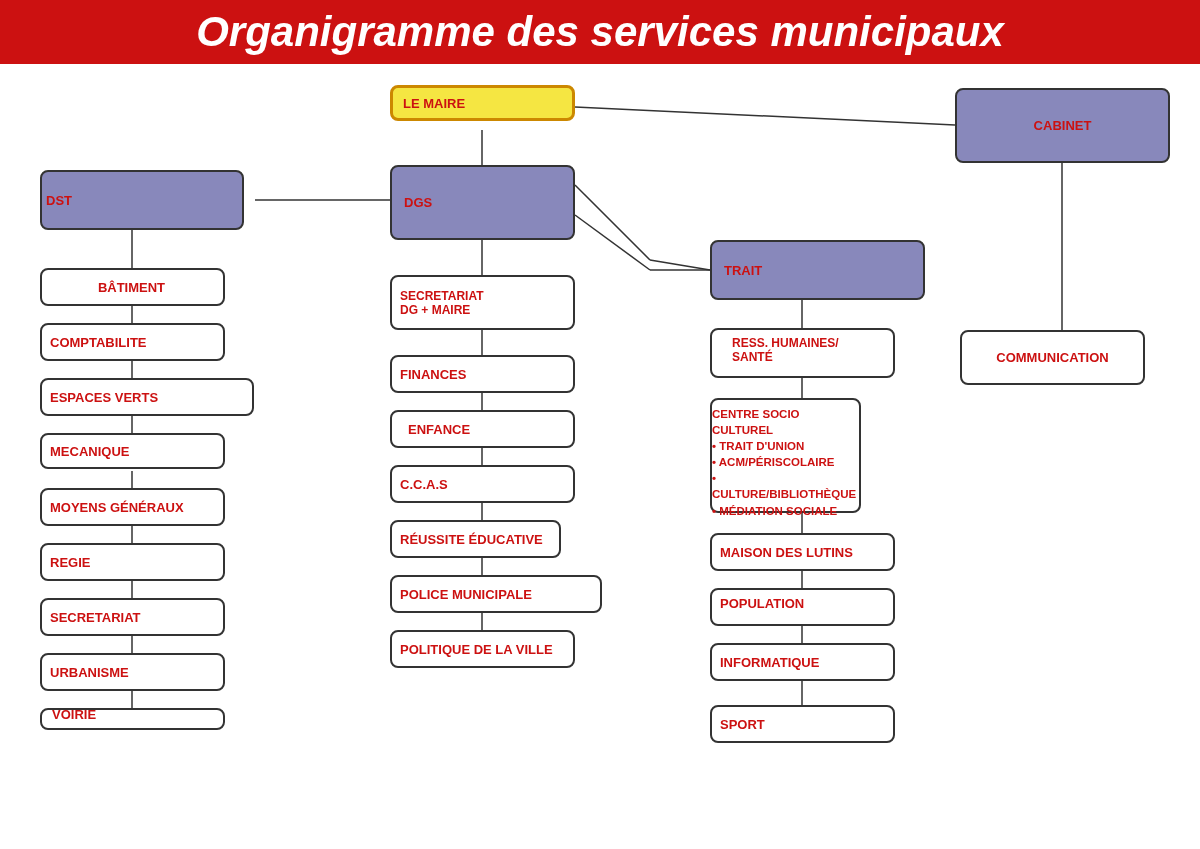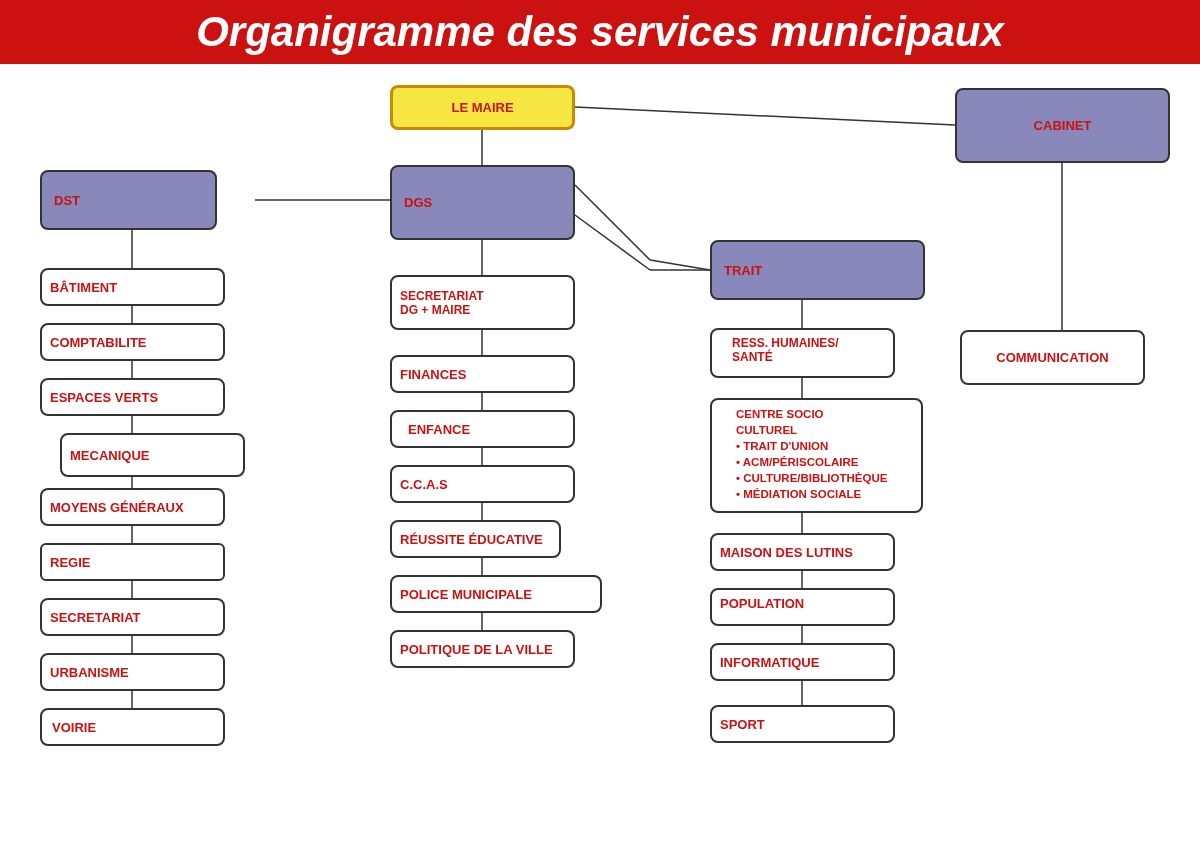--- a/index.html
+++ b/index.html
@@ -105,70 +105,70 @@
   <line x1="482" y1="613" x2="482" y2="630" stroke="#333" stroke-width="1.5"></line>
 
   <line x1="802" y1="300" x2="802" y2="328" stroke="#333" stroke-width="1.5"></line>
   <line x1="802" y1="378" x2="802" y2="398" stroke="#333" stroke-width="1.5"></line>
   <line x1="802" y1="513" x2="802" y2="533" stroke="#333" stroke-width="1.5"></line>
   <line x1="802" y1="571" x2="802" y2="588" stroke="#333" stroke-width="1.5"></line>
   <line x1="802" y1="626" x2="802" y2="643" stroke="#333" stroke-width="1.5"></line>
   <line x1="802" y1="681" x2="802" y2="705" stroke="#333" stroke-width="1.5"></line>
 </svg>
 
-<div class="box box-yellow" style="left:390px; top:85px; width:185px; height:45px; display:flex; align-items:center; justify-content:center;">
+<div class="box box-yellow" style="left:390px; top:85px; width:185px; height:36px; display:flex; align-items:center; ">
   <span>LE MAIRE</span>
 </div>
 
 <div class="box box-blue" style="left:955px; top:88px; width:215px; height:75px; display:flex; align-items:center; justify-content:center;">
   <span>CABINET</span>
 </div>
 
 <div class="box box-blue" style="left:390px; top:165px; width:185px; height:75px; display:flex; align-items:center; justify-content:left; padding-left:12px;">
   <span>DGS</span>
 </div>
 
-<div class="box box-blue" style="left:40px; top:170px; width:177px; height:60px; display:flex; align-items:center; justify-content:left; padding-left:12px;">
+<div class="box box-blue" style="left:40px; top:170px; width:204px; height:60px; display:flex; align-items:center; justify-content:left; padding-left:4px;">
   <span>DST</span>
 </div>
 
 <div class="box box-blue" style="left:710px; top:240px; width:215px; height:60px; display:flex; align-items:center; justify-content:left; padding-left:12px;">
   <span>TRAIT</span>
 </div>
 
 <div class="box" style="left:390px; top:275px; width:185px; height:55px; display:flex; align-items:center; padding-left:8px;">
   <span style="white-space:pre-line; font-size:12px;">SECRETARIAT
 DG + MAIRE</span>
 </div>
 
-<div class="box" style="left:40px; top:268px; width:185px; height:38px; display:flex; align-items:center; padding-left:8px;">
+<div class="box" style="left:40px; top:268px; width:185px; height:38px; display:flex; align-items:center; padding-left:8px;justify-content:center;">
   <span>BÂTIMENT</span>
 </div>
 <div class="box" style="left:40px; top:323px; width:185px; height:38px; display:flex; align-items:center; padding-left:8px;">
   <span>COMPTABILITE</span>
 </div>
-<div class="box" style="left:40px; top:378px; width:185px; height:38px; display:flex; align-items:center; padding-left:8px;">
+<div class="box" style="left:40px; top:378px; width:214px; height:38px; display:flex; align-items:center; padding-left:8px;">
   <span>ESPACES VERTS</span>
 </div>
-<div class="box" style="left:40px; top:433px; width:185px; height:44px; display:flex; align-items:center; padding-left:8px;margin-left:20px;">
+<div class="box" style="left:40px; top:433px; width:185px; height:36px; display:flex; align-items:center; padding-left:8px;">
   <span>MECANIQUE</span>
 </div>
 <div class="box" style="left:40px; top:488px; width:185px; height:38px; display:flex; align-items:center; padding-left:8px;">
   <span>MOYENS GÉNÉRAUX</span>
 </div>
-<div class="box" style="left:40px; top:543px; width:185px; height:38px; display:flex; align-items:center; padding-left:8px;border-radius:6px;">
+<div class="box" style="left:40px; top:543px; width:185px; height:38px; display:flex; align-items:center; padding-left:8px;">
   <span>REGIE</span>
 </div>
 <div class="box" style="left:40px; top:598px; width:185px; height:38px; display:flex; align-items:center; padding-left:8px;">
   <span>SECRETARIAT</span>
 </div>
 <div class="box" style="left:40px; top:653px; width:185px; height:38px; display:flex; align-items:center; padding-left:8px;">
   <span>URBANISME</span>
 </div>
-<div class="box" style="left:40px; top:708px; width:185px; height:38px; display:flex; align-items:center; ">
+<div class="box" style="left:40px; top:708px; width:185px; height:22px; display:flex; align-items:flex-end; ">
   <span>VOIRIE</span>
 </div>
 
 <div class="box" style="left:390px; top:355px; width:185px; height:38px; display:flex; align-items:center; padding-left:8px;">
   <span>FINANCES</span>
 </div>
 <div class="box" style="left:390px; top:410px; width:185px; height:38px; display:flex; align-items:center; padding-left:16px;">
   <span>ENFANCE</span>
 </div>
 <div class="box" style="left:390px; top:465px; width:185px; height:38px; display:flex; align-items:center; padding-left:8px;">
@@ -182,21 +182,21 @@
 </div>
 <div class="box" style="left:390px; top:630px; width:185px; height:38px; display:flex; align-items:center; padding-left:8px;">
   <span>POLITIQUE DE LA VILLE</span>
 </div>
 
 <div class="box" style="left:710px; top:328px; width:185px; height:50px; display:flex; padding-left:20px;">
   <span style="white-space:pre-line; font-size:12px;">RESS. HUMAINES/
 SANTÉ</span>
 </div>
 
-<div class="box" style="left:710px; top:398px; width:213px; height:115px; padding:6px 24px;">
+<div class="box" style="left:710px; top:398px; width:151px; height:115px; padding:6px 0;">
   <span style="white-space:pre-line; font-size:11.5px; line-height:1.4;">CENTRE SOCIO
 CULTUREL
 • TRAIT  D'UNION
 • ACM/PÉRISCOLAIRE
 • CULTURE/BIBLIOTHÈQUE
 • MÉDIATION SOCIALE</span>
 </div>
 
 <div class="box" style="left:710px; top:533px; width:185px; height:38px; display:flex; align-items:center; padding-left:8px;">
   <span>MAISON DES LUTINS</span>

